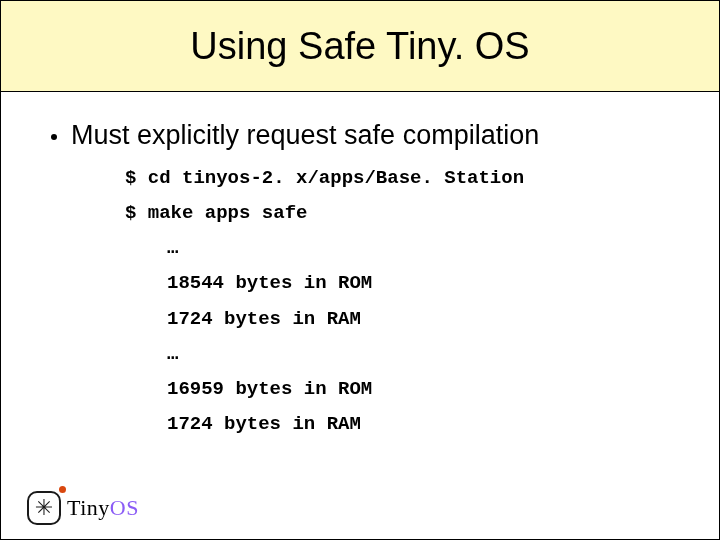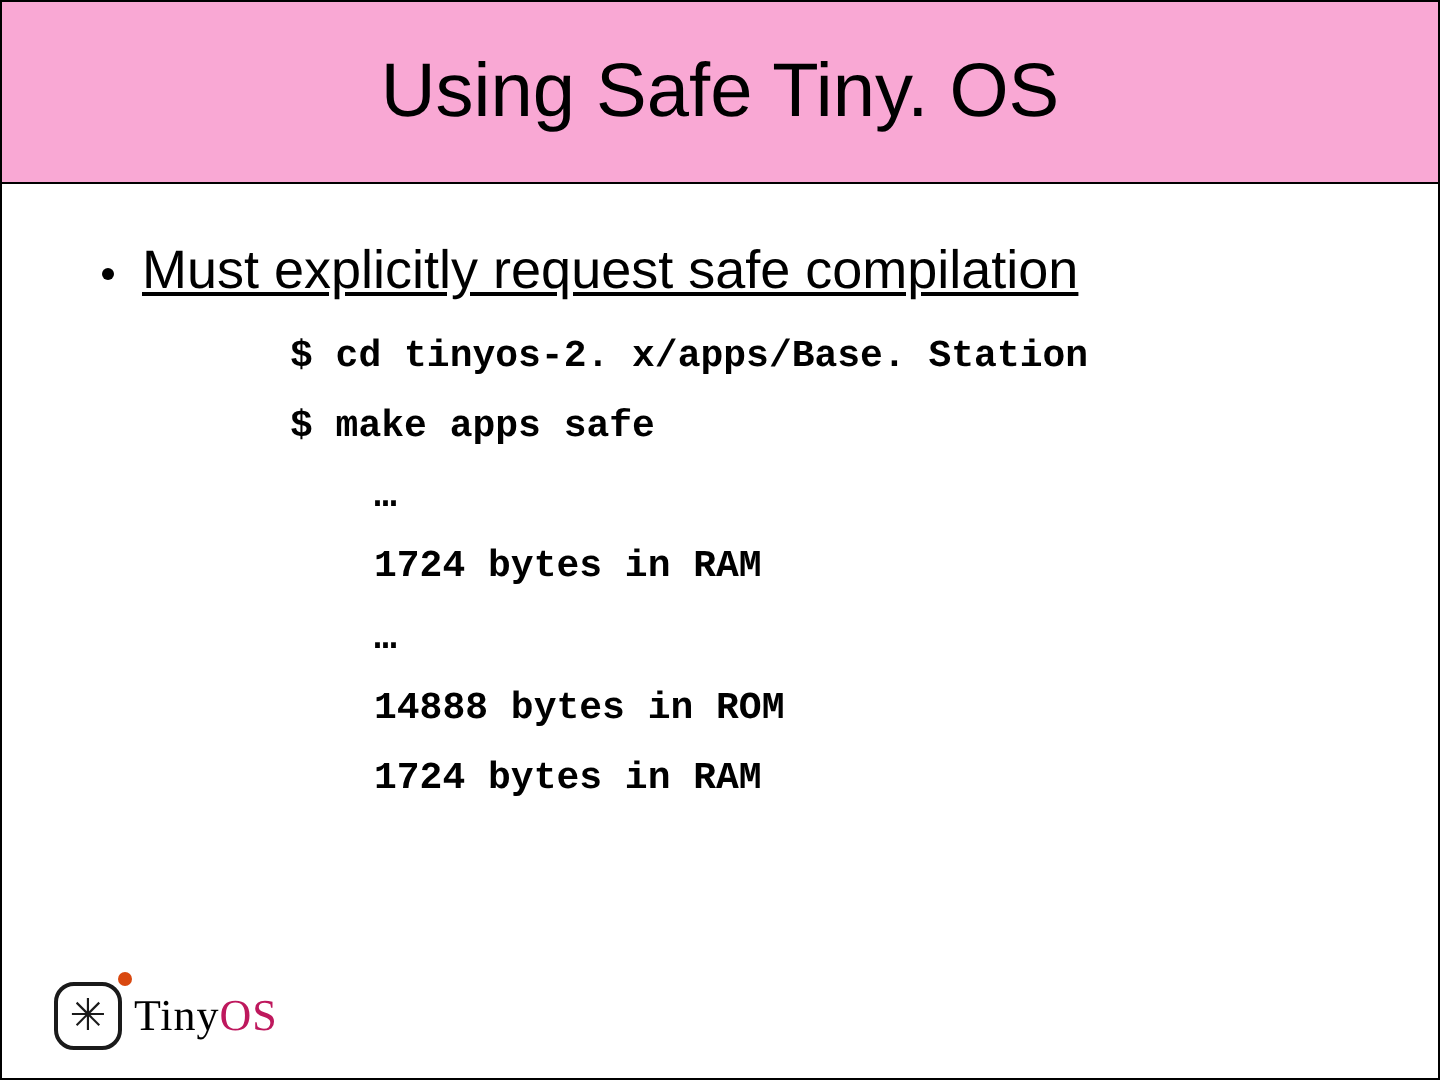--- a/index.html
+++ b/index.html
@@ -14,55 +14,54 @@
   .slide {
     position: relative;
     width: 720px;
     height: 540px;
     box-sizing: border-box;
     border: 1px solid #000;
   }
   .title-band {
     width: 100%;
     height: 90px;
-    background: #f9a8d4;
+    background: #fef9c3;
     border-bottom: 1px solid #000;
     display: flex;
     align-items: center;
     justify-content: center;
   }
   .title-text {
     font-size: 38px;
     color: #000;
     font-family: Arial, Helvetica, sans-serif;
   }
   .body {
     padding: 28px 40px 0 50px;
   }
   .bullet-row {
     display: flex;
     align-items: flex-start;
     margin-bottom: 10px;
-    text-decoration: underline;
   }
   .bullet-dot {
     width: 6px;
     height: 6px;
     background: #000;
     border-radius: 50%;
     margin-top: 14px;
     margin-right: 14px;
     flex-shrink: 0;
   }
   .bullet-text {
     font-size: 27px;
     color: #000;
   }
   .code-block {
-    margin-left: 94px;
+    margin-left: 74px;
     margin-top: 4px;
   }
   .code-line {
     font-family: "Courier New", Courier, monospace;
     font-weight: bold;
     font-size: 19px;
     color: #000;
     line-height: 1.85;
     white-space: pre;
   }
@@ -115,21 +114,21 @@
     margin-left: 6px;
     letter-spacing: 0.5px;
   }
   .logo-text .t {
     color: #000;
   }
   .logo-text .iny {
     color: #000;
   }
   .logo-text .os {
-    color: #be185d;
+    color: #8b5cf6;
   }
 </style>
 </head>
 <body>
 
 <div class="slide">
 
   <div class="title-band">
     <div class="title-text">Using Safe Tiny. OS</div>
   </div>
@@ -137,23 +136,24 @@
   <div class="body">
     <div class="bullet-row">
       <div class="bullet-dot"></div>
       <div class="bullet-text">Must explicitly request safe compilation</div>
     </div>
 
     <div class="code-block">
       <div class="code-line">$ cd tinyos-2. x/apps/Base. Station</div>
       <div class="code-line">$ make apps safe</div>
       <div class="code-line indent">…</div>
+      <div class="code-line indent">18544 bytes in ROM</div>
       <div class="code-line indent">1724 bytes in RAM</div>
       <div class="code-line indent">…</div>
-      <div class="code-line indent">14888 bytes in ROM</div>
+      <div class="code-line indent">16959 bytes in ROM</div>
       <div class="code-line indent">1724 bytes in RAM</div>
     </div>
   </div>
 
   <div class="logo">
     <div class="logo-mark">
       <div class="logo-rrect"></div>
       <div class="logo-inner">✳</div>
       <div class="logo-dot"></div>
     </div>

